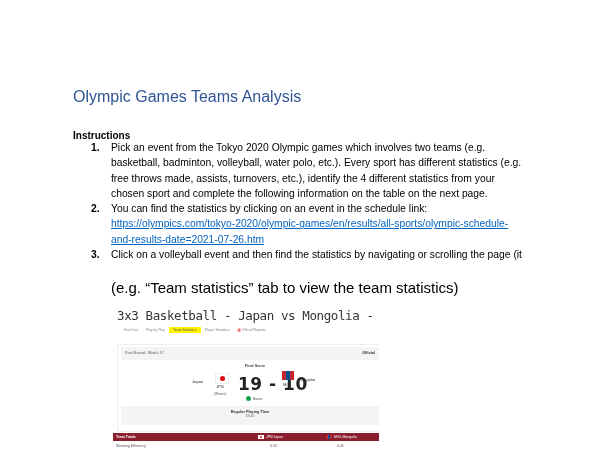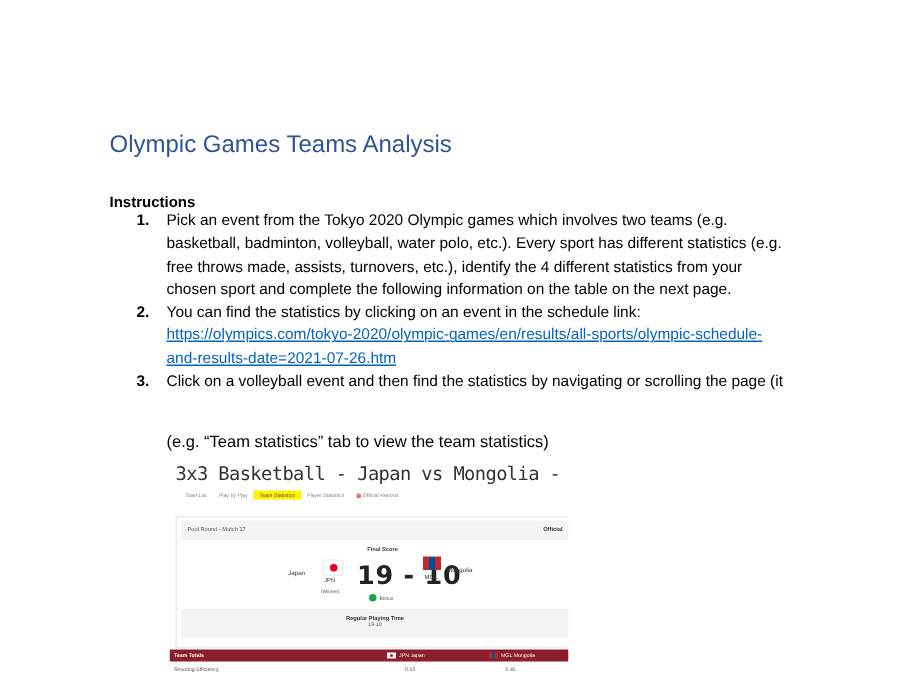--- a/index.html
+++ b/index.html
@@ -4,21 +4,21 @@
 <style>
   html, body { margin:0; padding:0; background:#ffffff; }
   body { width:600px; height:450px; overflow:hidden; position:relative; font-family:"Liberation Sans", sans-serif; color:#000; }
   .page { position:absolute; left:0; top:0; width:600px; height:420px; background:#fff; }
   .doc-title { position:absolute; left:73px; top:88px; font-size:16px; color:#2f5496; letter-spacing:0px; font-family:"Liberation Sans", sans-serif; }
   .section-heading { position:absolute; left:73px; top:130px; font-size:10px; font-weight:bold;text-align:center; }
   .list { position:absolute; left:91px; top:140px; width:500px; font-size:10.3px; line-height:15.3px; }
   .item { position:relative; padding-left:20px; }
   .item .num { position:absolute; left:0; top:0; font-weight:bold; }
   .link { color:#0563c1; text-decoration:underline; }
-  .note { position:absolute; left:111px; top:289px; font-size:11px; }
+  .note { position:absolute; left:111px; top:279px; font-size:15px; }
 
   
   .embed { position:absolute; left:113px; top:306px; width:266px; height:144px; background:#fff; overflow:hidden; }
   .embed-title { position:absolute; left:4px; top:2px; font-size:12.5px; color:#333; font-family:"DejaVu Sans Mono", monospace; letter-spacing:-0.4px; white-space:nowrap; }
   .tabs { position:absolute; left:7px; top:21px; display:flex; gap:0; font-size:3.5px; color:#888; white-space:nowrap; }
   .tab { padding:0 4px; height:6px; line-height:6px; }
   .tab.active { background:#fff200; color:#555; }
   .tab .pdf { color:#d22; }
   .venue { position:absolute; left:4px; top:28px; font-size:7.5px; color:#333; font-family:"DejaVu Sans Mono", monospace; letter-spacing:-0.3px; white-space:nowrap; }
   .card { position:absolute; left:4px; top:38px; width:264px; height:86px; border:1px solid #eee; background:#fff; }

